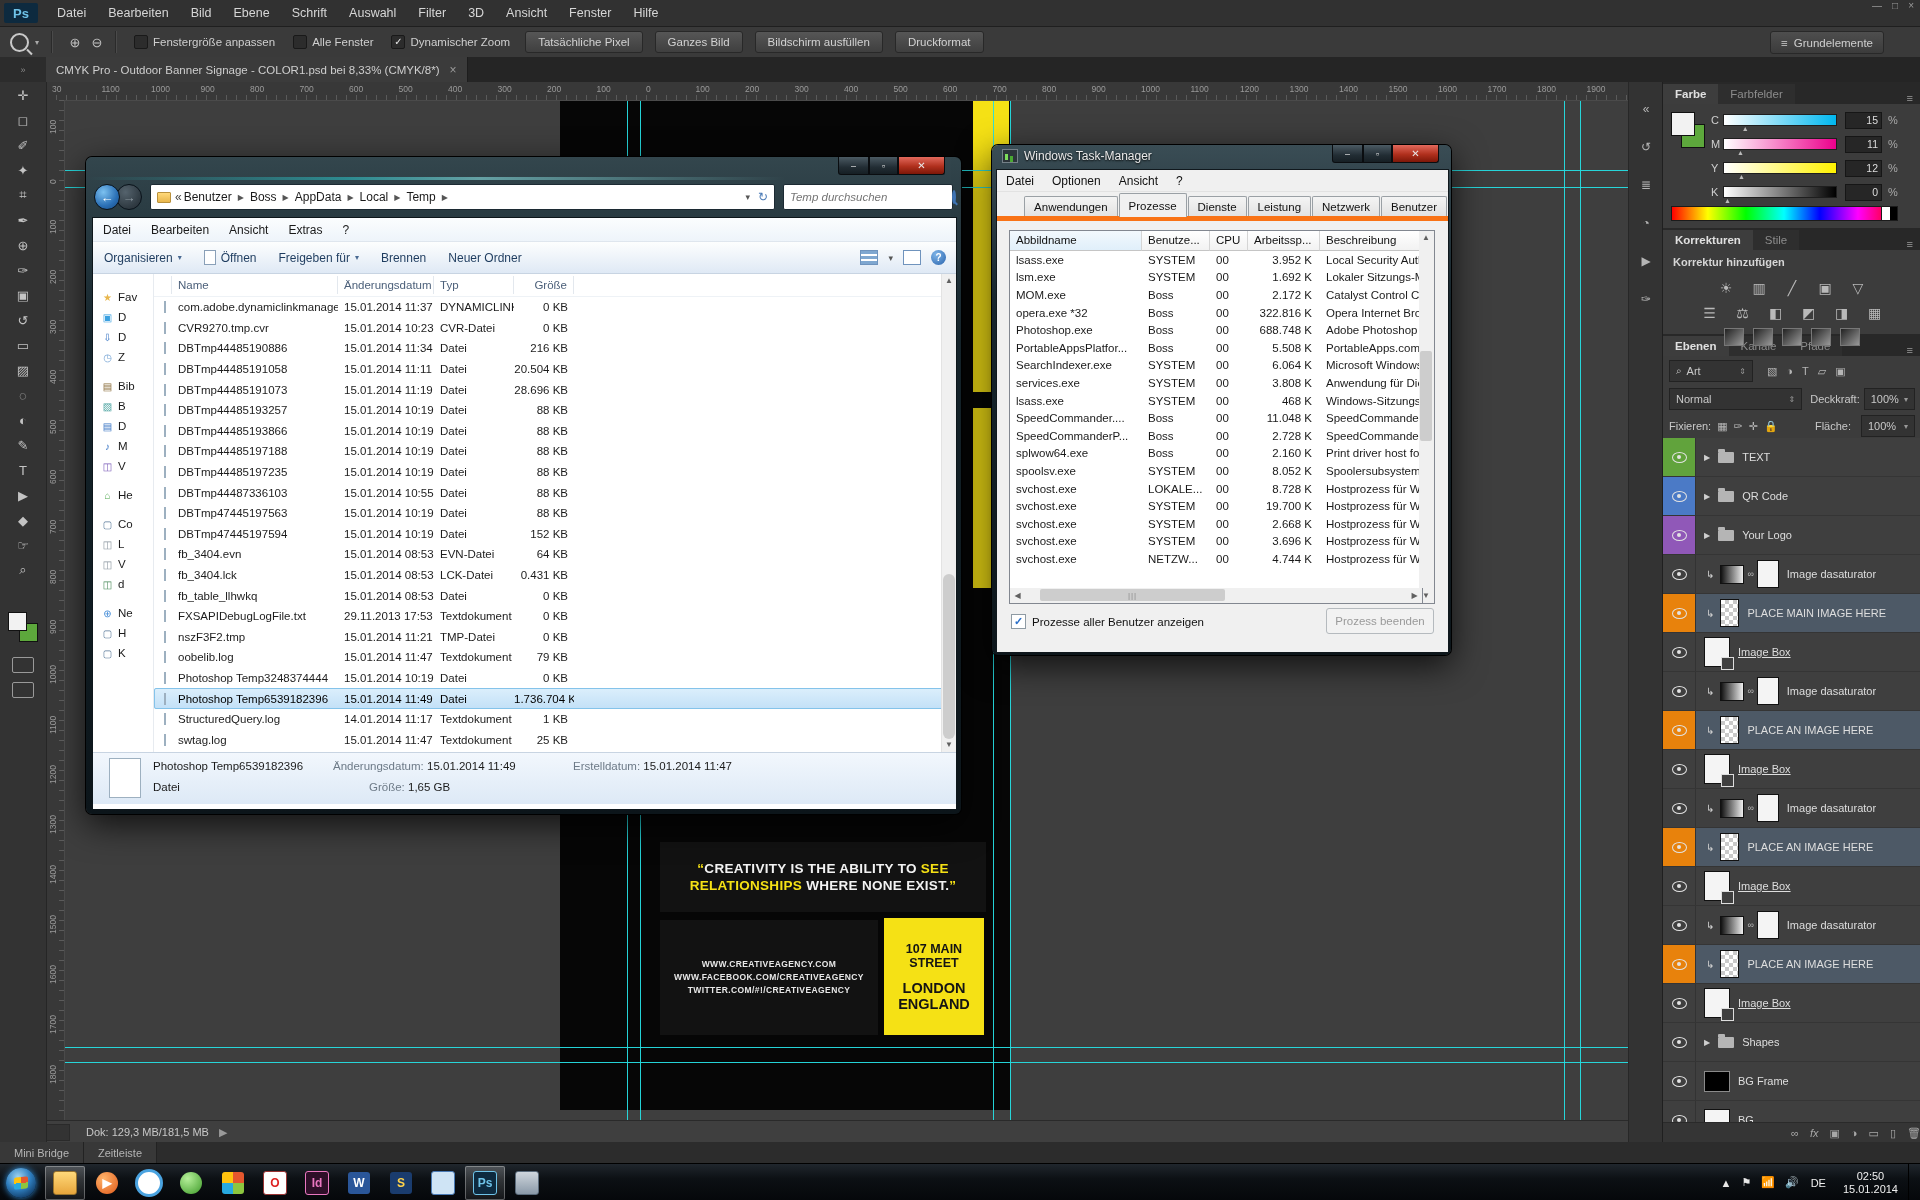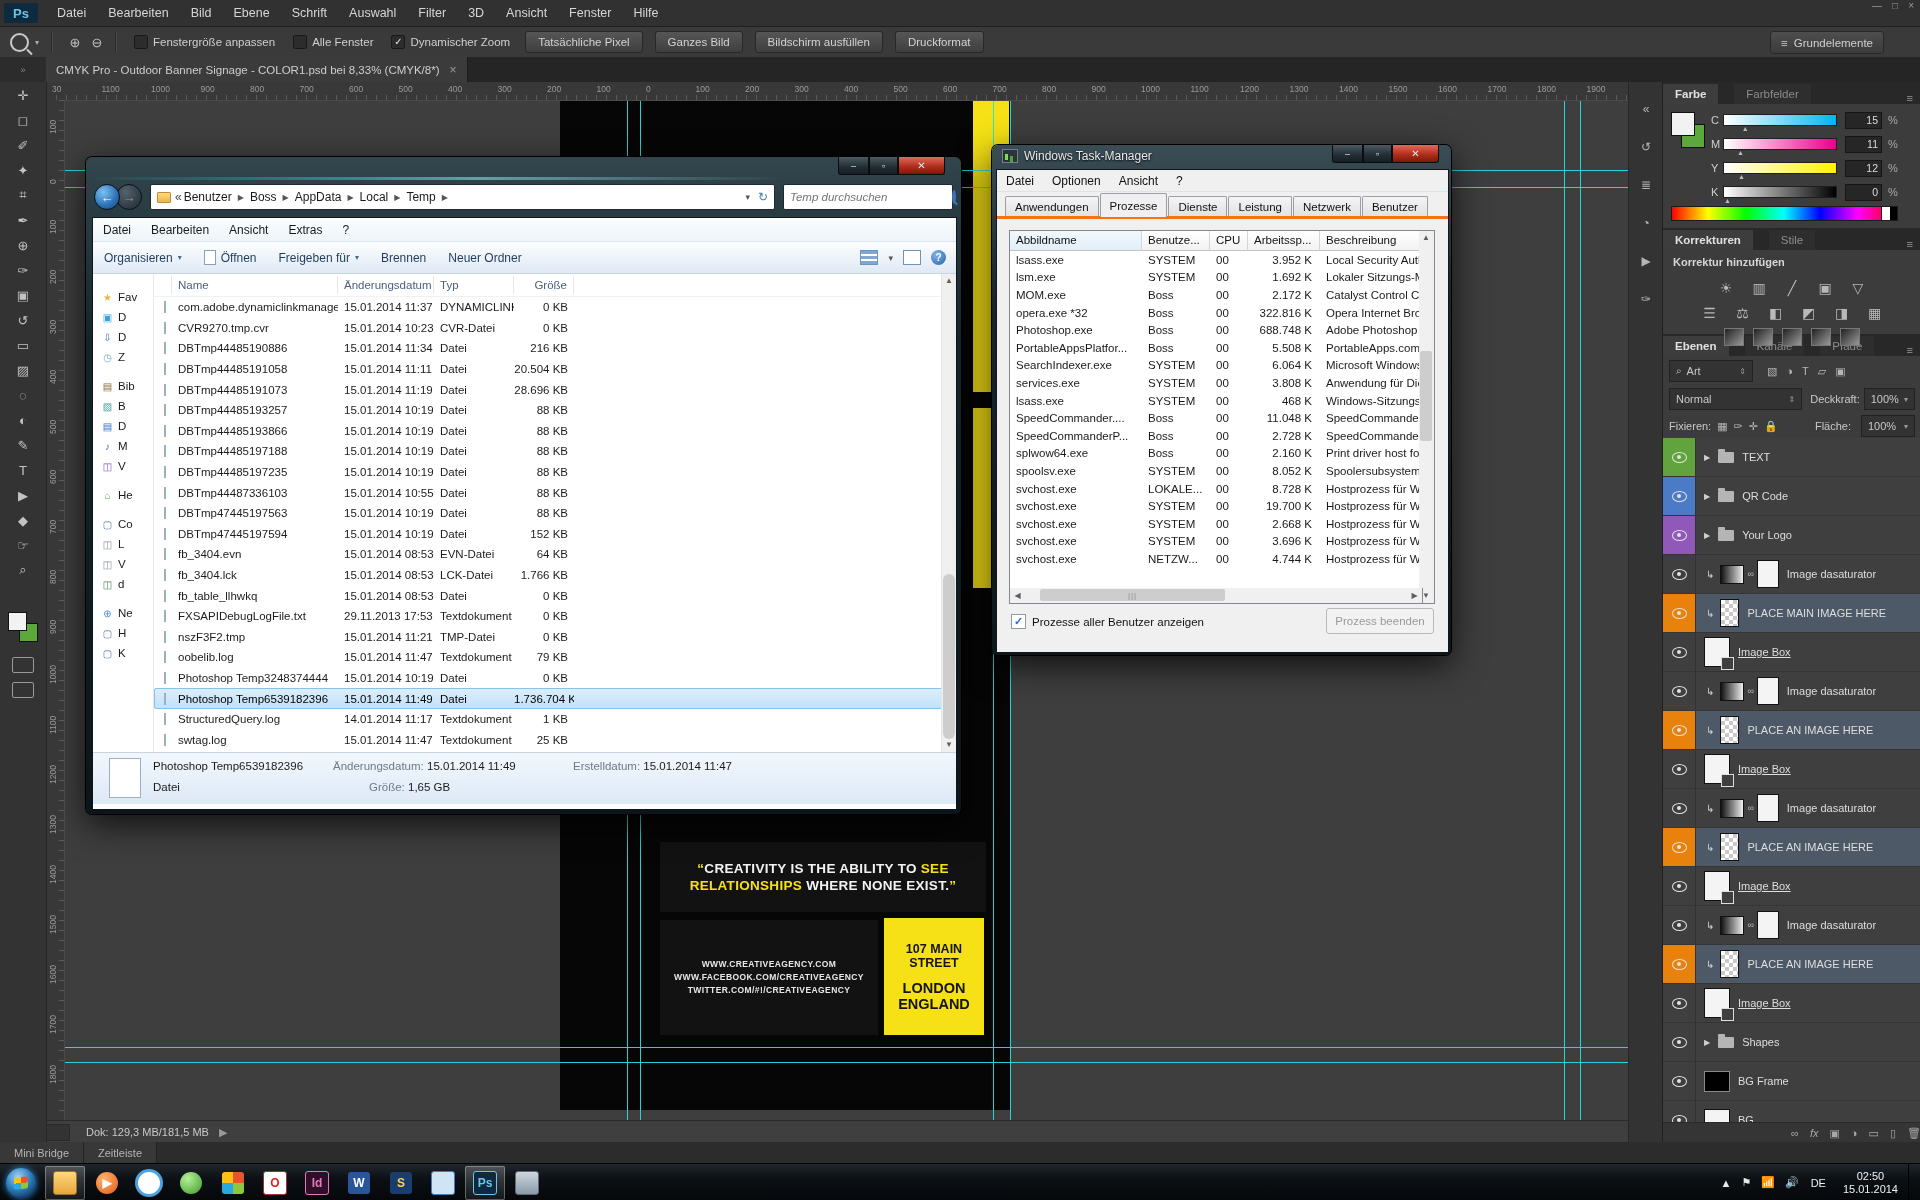--- a/index.html
+++ b/index.html
@@ -130,21 +130,21 @@
   
   #taskman{left:992px;top:145px;width:459px;height:510px;z-index:11;border-radius:6px;
            background:linear-gradient(180deg,#3a4d55 0%,#17262d 30%,#0d161b 100%);
            box-shadow:0 0 0 1px #000,0 10px 34px rgba(0,0,0,.75);}
   #tm-title{position:absolute;left:10px;top:4px;display:flex;align-items:center;gap:6px;color:#eaeaea;font-size:12px;text-shadow:0 1px 2px #000;}
   .tmico{width:14px;height:12px;background:#2c343a;border:1px solid #748088;position:relative;}
   .tmico::after{content:"";position:absolute;left:2px;bottom:2px;width:3px;height:6px;background:#7ddc5a;box-shadow:5px 2px 0 #4aa832;}
   #tm-body{position:absolute;left:4px;top:24px;width:451px;height:482px;background:#f0f0f0;border:1px solid #10181d;}
   #tm-menus{height:21px;display:flex;align-items:center;font-size:12px;color:#111;border-bottom:1px solid #e2e2e2;}
   #tm-menus .mitem{padding:0 9px;}
-  #tm-tabs{height:24px;display:flex;align-items:flex-end;padding-left:8px;border-bottom:3px solid #f97316;}
+  #tm-tabs{height:24px;display:flex;align-items:flex-end;border-bottom:5px solid #f97316;justify-content:flex-end;}
   .tmtab{height:19px;padding:0 9px;margin-right:1px;font-size:11.5px;color:#111;display:flex;align-items:center;
          background:linear-gradient(#f4f4f4,#e2e2e2);border:1px solid #9aa0a5;border-bottom:none;border-radius:2px 2px 0 0;}
   .tmtab.active{height:23px;background:#f0f0f0;position:relative;z-index:2;margin-bottom:-1px;}
   #tm-table{position:absolute;left:12px;top:60px;width:412px;height:372px;background:#fff;border:1px solid #828790;}
   .thead{display:grid;grid-template-columns:132px 68px 38px 72px 1fr;height:20px;font-size:11.5px;color:#111;}
   .thead div{border-right:1px solid #d5d5d5;border-bottom:1px solid #c5c5c5;padding:3px 0 0 6px;background:linear-gradient(#fff,#f2f2f2);overflow:hidden;white-space:nowrap;}
   .thead .c0{background:linear-gradient(#f2f8fd,#e0effa);}
   .trow{display:grid;grid-template-columns:132px 68px 38px 72px 1fr;height:17.6px;font-size:11.5px;color:#1a1a1a;align-items:center;white-space:nowrap;}
   .trow div{overflow:hidden;padding-left:6px;}
   .trow .mem{text-align:right;padding-right:8px;padding-left:0;}
@@ -159,21 +159,21 @@
        font-size:11px;line-height:12px;text-align:center;font-weight:bold;}
   #tm-endbtn{position:absolute;right:14px;top:438px;width:106px;height:24px;background:#f2f2f2;border:1px solid #b5babe;
        border-radius:3px;color:#9a9a9a;font-size:11.5px;display:flex;align-items:center;justify-content:center;}
   #tm-status{position:absolute;left:2px;bottom:2px;width:447px;height:22px;display:flex;gap:2px;font-size:11.5px;color:#111;}
   #tm-status div{flex:1;border:1px solid;border-color:#9aa0a5 #fff #fff #9aa0a5;display:flex;align-items:center;padding-left:8px;}
   
   #dockstrip{left:1628px;top:82px;width:34px;height:1060px;background:#333;border-left:1px solid #272727;z-index:15;}
   .dockic{width:22px;height:22px;margin:16px auto 0;color:#b5b5b5;font-size:12px;display:flex;align-items:center;justify-content:center;}
   #panels{left:1662px;top:82px;width:258px;height:1060px;background:#3c3c3c;border-left:1px solid #1f1f1f;z-index:15;font-size:11px;color:#c9c9c9;}
   .phead{position:absolute;left:0;width:258px;height:22px;background:#282828;display:flex;align-items:flex-end;}
-  .ptab{height:20px;padding:0 12px;display:flex;align-items:center;color:#8c8c8c;background:#2e2e2e;margin-right:16px;font-size:11.5px;}
+  .ptab{height:20px;padding:0 12px;display:flex;align-items:center;color:#8c8c8c;background:#2e2e2e;margin-right:0;font-size:11.5px;}
   .ptab.active{background:#3d3d3d;color:#e0e0e0;font-weight:bold;}
   .pmenu{margin-left:auto;color:#9a9a9a;padding-right:8px;font-size:11px;}
   .chrow{position:absolute;left:48px;width:200px;height:20px;display:flex;align-items:center;}
   .chrow .lb{width:12px;color:#cfcfcf;}
   .chtrack{width:112px;height:10px;border:1px solid #1e1e1e;position:relative;}
   .chthumb{position:absolute;bottom:-7px;font-size:7px;color:#bbb;}
   .chval{width:32px;height:15px;background:#262626;border:1px solid #161616;color:#ddd;text-align:right;
          padding-right:3px;margin-left:8px;font-size:10.5px;line-height:15px;}
   .chpct{margin-left:6px;color:#a8a8a8;}
   #spectrum{position:absolute;left:8px;top:124px;width:224px;height:13px;border:1px solid #1b1b1b;
@@ -673,21 +673,21 @@
                 <div>15.01.2014 08:53</div>
                 <div>EVN-Datei</div>
                 <div class="sz">64 KB</div>
                 <div></div>
               </div>
               <div class="frow">
                 <div><span class="fico"></span></div>
                 <div>fb_3404.lck</div>
                 <div>15.01.2014 08:53</div>
                 <div>LCK-Datei</div>
-                <div class="sz">1.766 KB</div>
+                <div class="sz">0.431 KB</div>
                 <div></div>
               </div>
               <div class="frow">
                 <div><span class="fico"></span></div>
                 <div>fb_table_llhwkq</div>
                 <div>15.01.2014 08:53</div>
                 <div>Datei</div>
                 <div class="sz">0 KB</div>
                 <div></div>
               </div>

